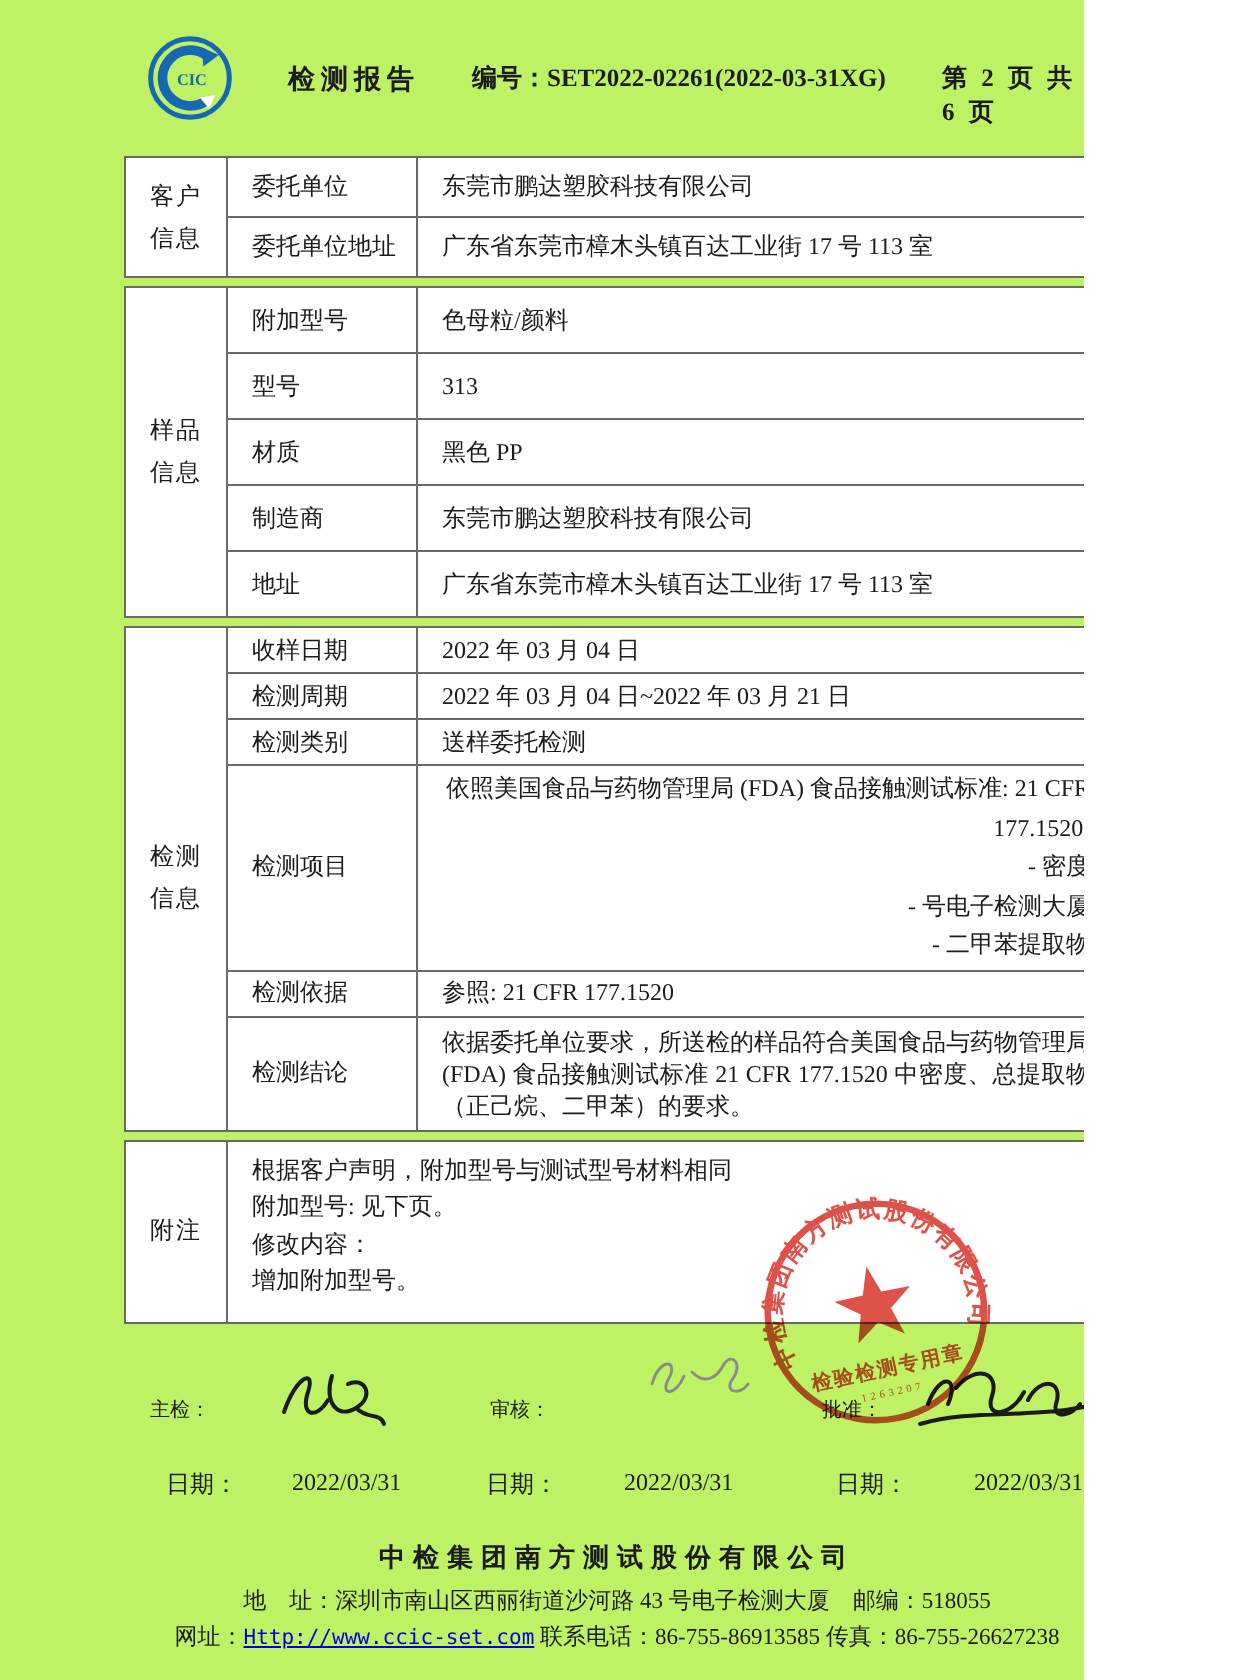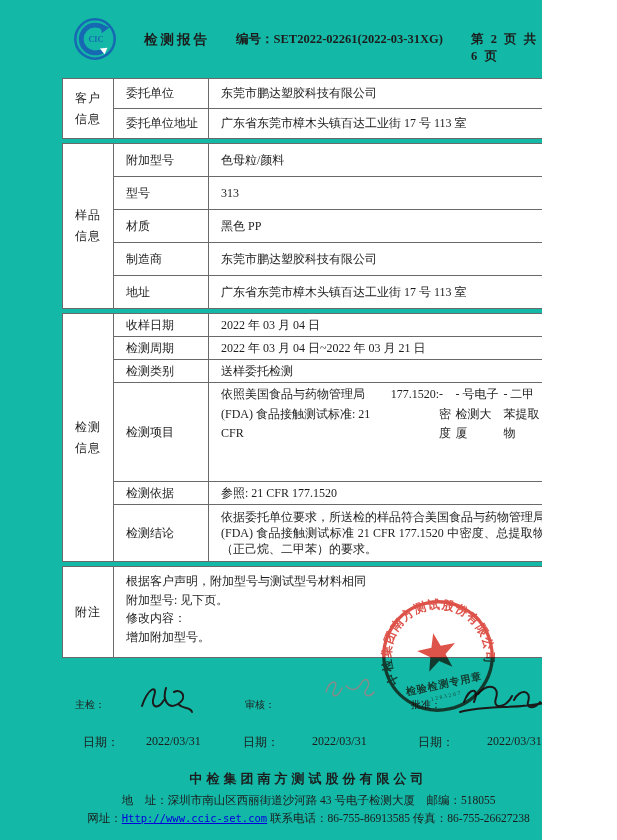--- a/index.html
+++ b/index.html
@@ -1,41 +1,41 @@
 <!DOCTYPE html>
 <html><head>
 <meta charset="utf-8">
 <style>
   html,body{margin:0;padding:0;}
   body{background:#fff;}
   .page{
     position:relative;
     width:542px;height:840px;
-    background:#14b8a6;
+    background:#bef264;
     font-family:"Liberation Serif", serif;
     color:#1c1c1c;
     font-size:12px;
     overflow:hidden;
   }
   
   .hdr-logo{position:absolute;left:66px;top:15px;width:58px;height:48px;}
   .hdr-title{position:absolute;left:144px;top:31px;font-size:13.5px;font-weight:bold;letter-spacing:3px;}
   .hdr-no{position:absolute;left:236px;top:31px;font-size:12.5px;font-weight:bold;}
   .hdr-page{position:absolute;left:471px;top:31px;font-size:12.5px;font-weight:bold;letter-spacing:2px;}
   
   .tables{position:absolute;left:62px;top:78px;width:494px;}
   .block{display:flex;border:1px solid #6a6a6a;margin-bottom:4px;background:#fff;}
   .gcell{width:50px;border-right:1px solid #6a6a6a;display:flex;flex-direction:column;align-items:center;justify-content:center;gap:4px;flex:none;}
   .gcell span{display:block;letter-spacing:1px;}
   .rows{flex:1;display:flex;flex-direction:column;min-width:0;}
   .row{display:flex;border-bottom:1px solid #6a6a6a;}
   .row:last-child{border-bottom:none;}
   .lcell{width:95px;flex:none;border-right:1px solid #6a6a6a;display:flex;align-items:center;padding-left:12px;box-sizing:border-box;}
   .vcell{flex:1;display:flex;align-items:center;padding:2px 10px 2px 12px;box-sizing:border-box;min-width:0;}
-  .vcol{flex-direction:row;align-items:flex-start;justify-content:center;line-height:19.5px;}
+  .vcol{flex-direction:column;align-items:flex-end;justify-content:center;line-height:19.5px;}
   .h30{min-height:29px;}
   .h33{min-height:32px;}
   .h22{min-height:22px;}
   .conclusion{line-height:16px;text-align:justify;padding-top:4px;padding-bottom:4px;display:block;}
   .notes-cell{display:block;padding:5px 10px 5px 12px;line-height:18.5px;}
   
   .sigzone{position:absolute;left:62px;top:668px;width:494px;height:92px;}
   .sigzone .lab{position:absolute;font-size:10px;}
   .sigsvg{position:absolute;}
   .dateval{position:absolute;font-size:12px;}

